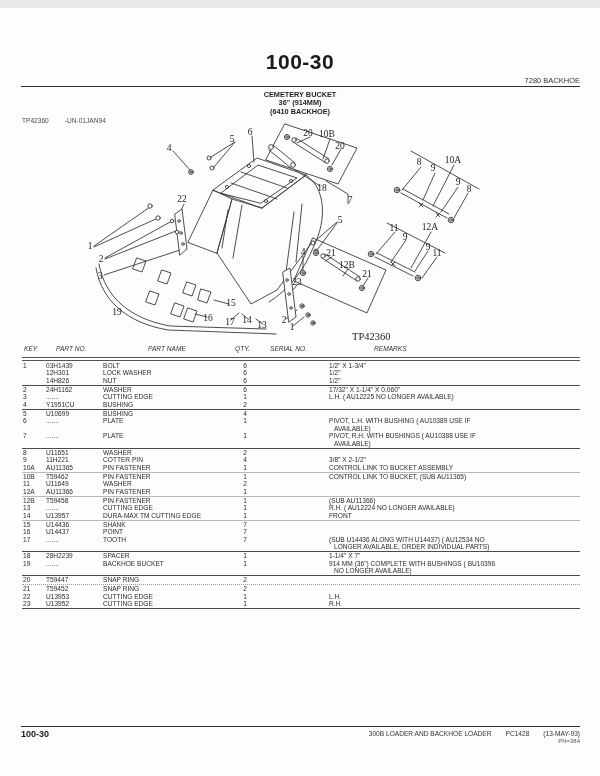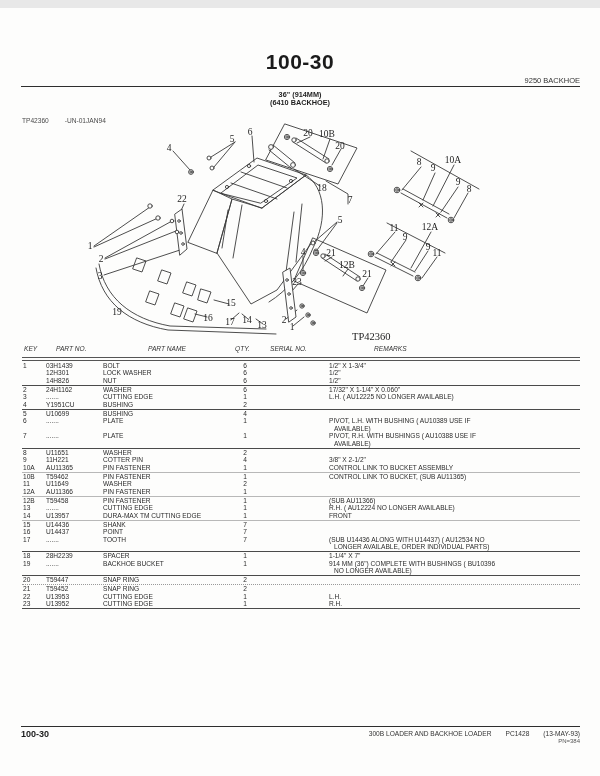--- a/index.html
+++ b/index.html
@@ -45,24 +45,25 @@
   svg path,svg polygon,svg circle,svg ellipse{stroke:#3a3a3a;stroke-width:.9;fill:none;
     stroke-linejoin:round;stroke-linecap:round;}
   svg .fillw{fill:#fdfdfc;}
 </style>
 </head>
 <body>
 
 <div class="page">
 
   <div class="page-num-top">100-30</div>
-  <div class="section-label">9250 BACKHOE</div>
+  <div class="section-label">7280 BACKHOE</div>
   <div class="rule-top"></div>
 
   <div class="title-block">
+    <div>CEMETERY BUCKET</div>
     <div>36" (914MM)</div>
     <div>(6410 BACKHOE)</div>
   </div>
 
   <div class="fig-label">
     <span>TP42360</span><span>-UN-01JAN94</span>
   </div>
 
   <div class="diagram">
     <svg width="450" height="222" viewBox="0 0 450 222">

